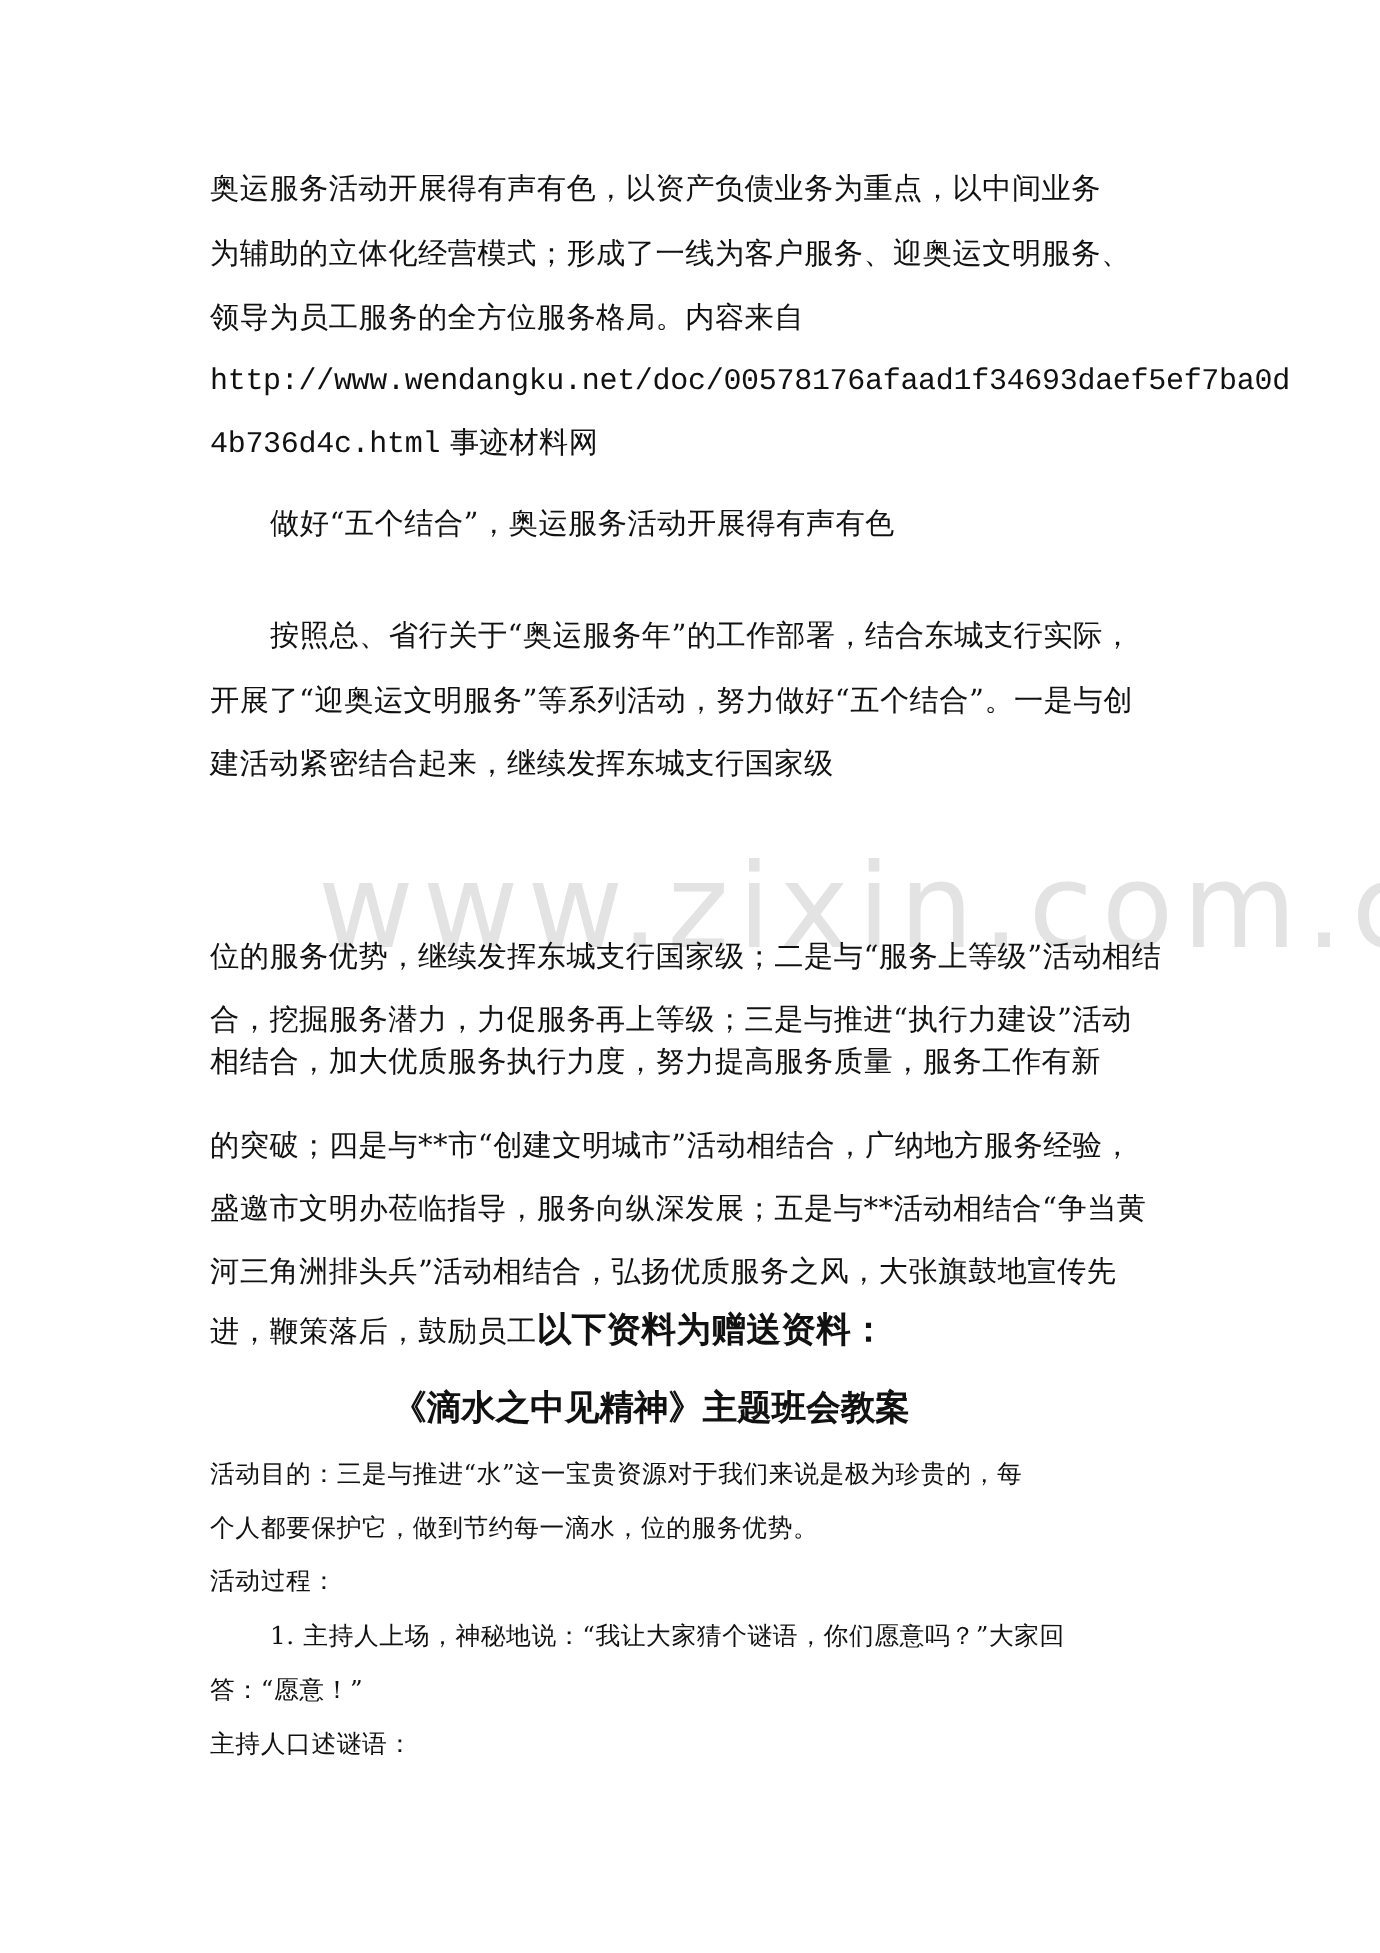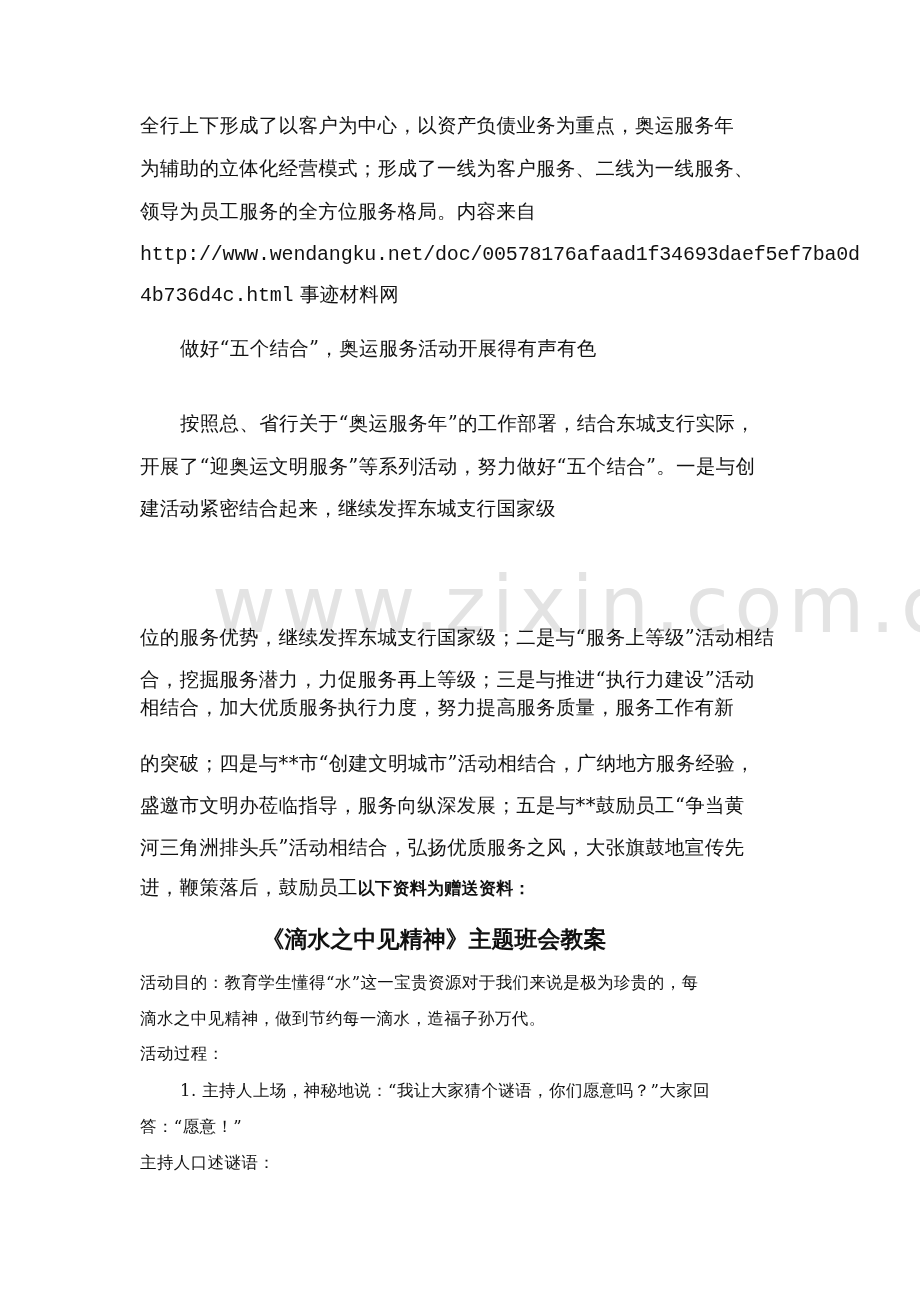--- a/index.html
+++ b/index.html
@@ -1,59 +1,59 @@
 <!DOCTYPE html>
 <html><head>
 <meta charset="utf-8">
 <style>
   html, body { margin: 0; padding: 0; background: #ffffff; }
   body { width: 920px; height: 1302px; position: relative; overflow: hidden;
          font-family: "DejaVu Serif", "Liberation Serif", serif; color: #111; }
   .line { position: absolute; left: 140px; white-space: nowrap; font-size: 19.5px; line-height: 24px; letter-spacing: 0.3px; }
   .indent { left: 180px; }
   .url { font-family: Liberation Mono, monospace; font-size: 20px; letter-spacing: -0.2px; }
-  .bold-inline { font-family: Liberation Serif, serif; font-weight: bold; font-size: 17px; }
+  .bold-inline { font-family: Liberation Mono, monospace; font-weight: bold; font-size: 23px; }
   .title { position: absolute; left: 0; width: 868px; text-align: center; top: 925px;
            font-family: "DejaVu Sans", "Liberation Sans", sans-serif; font-weight: bold; font-size: 23px; line-height: 28px; color: #111; }
   .small { font-size: 16.5px; line-height: 22px; letter-spacing: 0.4px; }
   .watermark { position: absolute; left: 212px; top: 560px; font-family: "DejaVu Sans", "Liberation Sans", sans-serif;
                font-size: 78px; line-height: 90px; color: #e3e3e3; letter-spacing: 6px; z-index: 0; }
   .content { position: relative; z-index: 1; }
 </style>
 </head>
 <body>
 
 <div class="watermark">www.zixin.com.cn</div>
 
 <div class="content">
-  <div class="line" style="top:114px">全行上下形成了以客户为中心，以资产负债业务为重点，奥运服务年</div>
-  <div class="line" style="top:157px">为辅助的立体化经营模式；形成了一线为客户服务、二线为一线服务、</div>
+  <div class="line" style="top:114px">奥运服务活动开展得有声有色，以资产负债业务为重点，以中间业务</div>
+  <div class="line" style="top:157px">为辅助的立体化经营模式；形成了一线为客户服务、迎奥运文明服务、</div>
   <div class="line" style="top:200px">领导为员工服务的全方位服务格局。内容来自</div>
   <div class="line url" style="top:243px">http://www.wendangku.net/doc/00578176afaad1f34693daef5ef7ba0d</div>
   <div class="line" style="top:283px">
     <span class="url">4b736d4c.html</span><span> 事迹材料网</span>
   </div>
 
   <div class="line indent" style="top:337px">做好“五个结合”，奥运服务活动开展得有声有色</div>
 
   <div class="line indent" style="top:412px">按照总、省行关于“奥运服务年”的工作部署，结合东城支行实际，</div>
   <div class="line" style="top:455px">开展了“迎奥运文明服务”等系列活动，努力做好“五个结合”。一是与创</div>
   <div class="line" style="top:497px">建活动紧密结合起来，继续发挥东城支行国家级</div>
 
   <div class="line" style="top:626px">位的服务优势，继续发挥东城支行国家级；二是与“服务上等级”活动相结</div>
   <div class="line" style="top:668px">合，挖掘服务潜力，力促服务再上等级；三是与推进“执行力建设”活动</div>
   <div class="line" style="top:696px">相结合，加大优质服务执行力度，努力提高服务质量，服务工作有新</div>
   <div class="line" style="top:752px">的突破；四是与**市“创建文明城市”活动相结合，广纳地方服务经验，</div>
-  <div class="line" style="top:794px">盛邀市文明办莅临指导，服务向纵深发展；五是与**鼓励员工“争当黄</div>
+  <div class="line" style="top:794px">盛邀市文明办莅临指导，服务向纵深发展；五是与**活动相结合“争当黄</div>
   <div class="line" style="top:836px">河三角洲排头兵”活动相结合，弘扬优质服务之风，大张旗鼓地宣传先</div>
   <div class="line" style="top:876px">
     <span>进，鞭策落后，鼓励员工</span><span class="bold-inline">以下资料为赠送资料：</span>
   </div>
 
   <div class="title">《滴水之中见精神》主题班会教案</div>
 
-  <div class="line small" style="top:972px">活动目的：教育学生懂得“水”这一宝贵资源对于我们来说是极为珍贵的，每</div>
-  <div class="line small" style="top:1008px">滴水之中见精神，做到节约每一滴水，造福子孙万代。</div>
+  <div class="line small" style="top:972px">活动目的：三是与推进“水”这一宝贵资源对于我们来说是极为珍贵的，每</div>
+  <div class="line small" style="top:1008px">个人都要保护它，做到节约每一滴水，位的服务优势。</div>
   <div class="line small" style="top:1043px">活动过程：</div>
   <div class="line small indent" style="top:1080px">1. 主持人上场，神秘地说：“我让大家猜个谜语，你们愿意吗？”大家回</div>
   <div class="line small" style="top:1116px">答：“愿意！”</div>
   <div class="line small" style="top:1152px">主持人口述谜语：</div>
 </div>
 
 </body></html>

